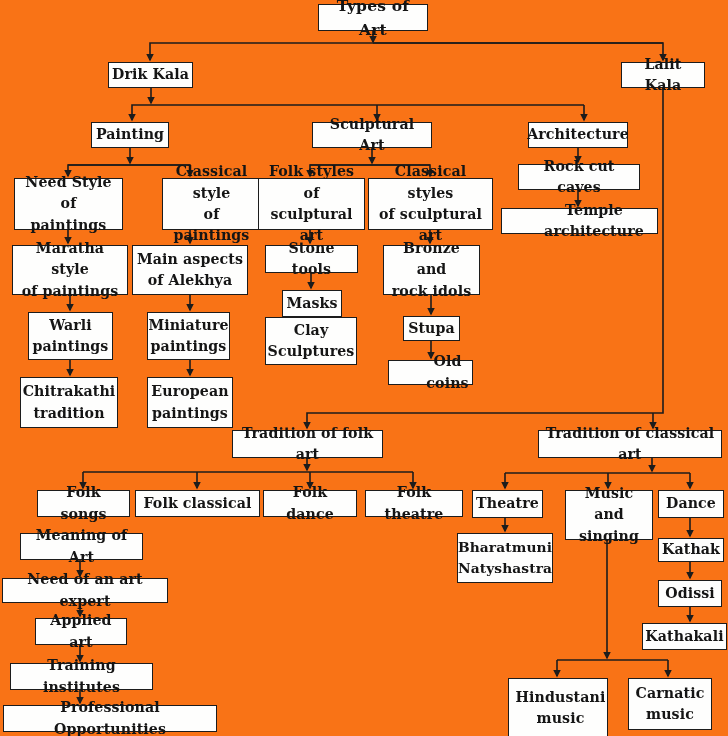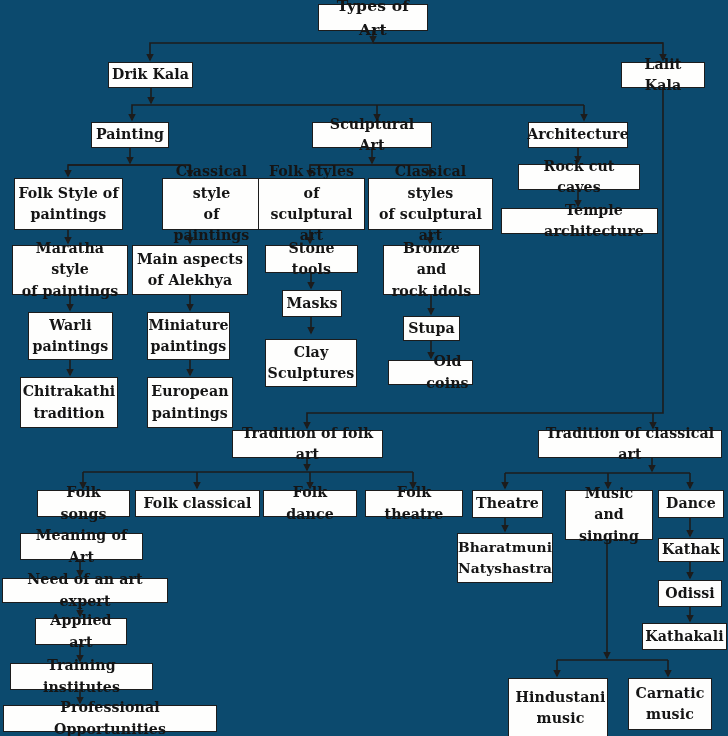--- a/index.html
+++ b/index.html
@@ -1,18 +1,18 @@
 <!DOCTYPE html>
 <html><head>
 <meta charset="utf-8">
 <style>
   html,body{margin:0;padding:0;background:#ffffff;}
   .canvas{
     position:relative;width:728px;height:736px;overflow:hidden;
-    background:#0c4a6e;
+    background:#f97316;
     font-family:"DejaVu Serif","Liberation Serif",serif;
   }
   #connector-layer{position:absolute;left:0;top:0;pointer-events:none;}
   .node{
     position:absolute;box-sizing:border-box;
     border:1.7px solid #1c1c1c;background:#fefefd;
     display:flex;align-items:center;justify-content:center;
     text-align:center;white-space:pre-line;
     font-weight:700;color:#151515;font-size:14.2px;line-height:1.5;
     padding:1px 3px;letter-spacing:0.1px;
@@ -87,42 +87,42 @@
   </svg>
   <div id="nodes">
       <div class="node title" style="left: 318px; top: 4px; width: 110px; height: 27px;">Types of Art</div>
       <div class="node" style="left: 108px; top: 62px; width: 85px; height: 26px; text-align: right;">Drik Kala</div>
       <div class="node" style="left: 621px; top: 62px; width: 84px; height: 26px;">Lalit Kala</div>
       <div class="node" style="left: 91px; top: 122px; width: 78px; height: 26px;">Painting</div>
       <div class="node" style="left: 312px; top: 122px; width: 120px; height: 26px;">Sculptural Art</div>
       <div class="node" style="left: 528px; top: 122px; width: 100px; height: 26px;">Architecture</div>
       <div class="node" style="left: 518px; top: 164px; width: 122px; height: 26px;">Rock cut caves</div>
       <div class="node" style="left: 501px; top: 208px; width: 157px; height: 26px; padding-left: 32px;">Temple architecture</div>
-      <div class="node" style="left: 14px; top: 178px; width: 109px; height: 52px;">Folk Style of
+      <div class="node" style="left: 14px; top: 178px; width: 109px; height: 52px;">Need Style of
 paintings</div>
       <div class="node" style="left: 133px; top: 178px; width: 99px; height: 52px; margin-left: 29px;">Classical style
 of paintings</div>
       <div class="node" style="left: 258px; top: 178px; width: 107px; height: 52px;">Folk styles of
 sculptural art</div>
       <div class="node" style="left: 368px; top: 178px; width: 125px; height: 52px;">Classical styles
 of sculptural art</div>
       <div class="node" style="left: 12px; top: 245px; width: 116px; height: 50px;">Maratha style
 of paintings</div>
       <div class="node" style="left: 132px; top: 245px; width: 116px; height: 50px;">Main aspects
 of Alekhya</div>
       <div class="node" style="left: 265px; top: 245px; width: 93px; height: 28px;">Stone tools</div>
       <div class="node" style="left: 383px; top: 245px; width: 97px; height: 50px;">Bronze and
 rock idols</div>
       <div class="node" style="left: 28px; top: 312px; width: 85px; height: 48px;">Warli
 paintings</div>
       <div class="node" style="left: 147px; top: 312px; width: 83px; height: 48px;">Miniature
 paintings</div>
       <div class="node" style="left: 282px; top: 290px; width: 60px; height: 27px;">Masks</div>
       <div class="node" style="left: 403px; top: 316px; width: 57px; height: 25px;">Stupa</div>
-      <div class="node" style="left: 265px; top: 339px; width: 92px; height: 48px;">Clay
+      <div class="node" style="left: 265px; top: 317px; width: 92px; height: 48px;">Clay
 Sculptures</div>
       <div class="node" style="left: 388px; top: 360px; width: 85px; height: 25px; padding-left: 37px;">Old coins</div>
       <div class="node" style="left: 20px; top: 377px; width: 98px; height: 51px;">Chitrakathi
 tradition</div>
       <div class="node" style="left: 147px; top: 377px; width: 86px; height: 51px;">European
 paintings</div>
       <div class="node" style="left: 232px; top: 430px; width: 151px; height: 28px;">Tradition of folk art</div>
       <div class="node" style="left: 538px; top: 430px; width: 184px; height: 28px;">Tradition of classical art</div>
       <div class="node" style="left: 37px; top: 490px; width: 93px; height: 27px;">Folk songs</div>
       <div class="node" style="left: 135px; top: 490px; width: 125px; height: 27px;">Folk classical</div>

